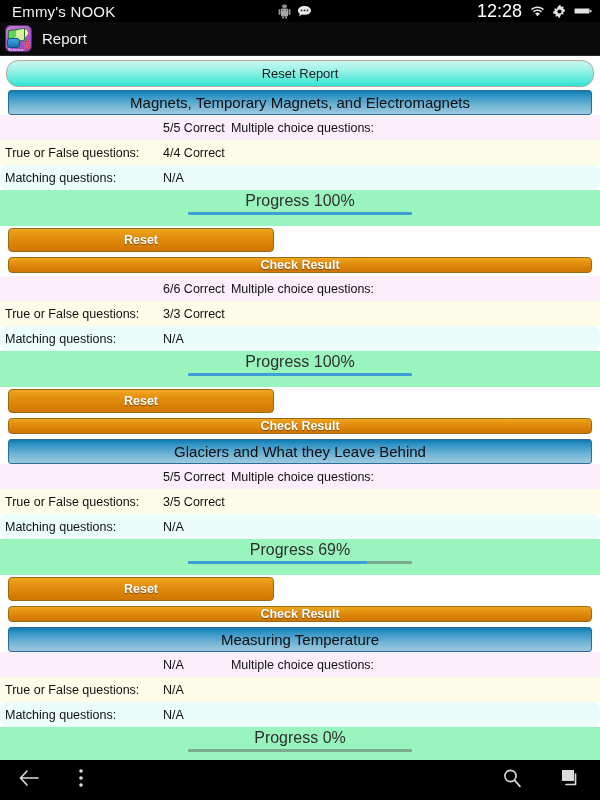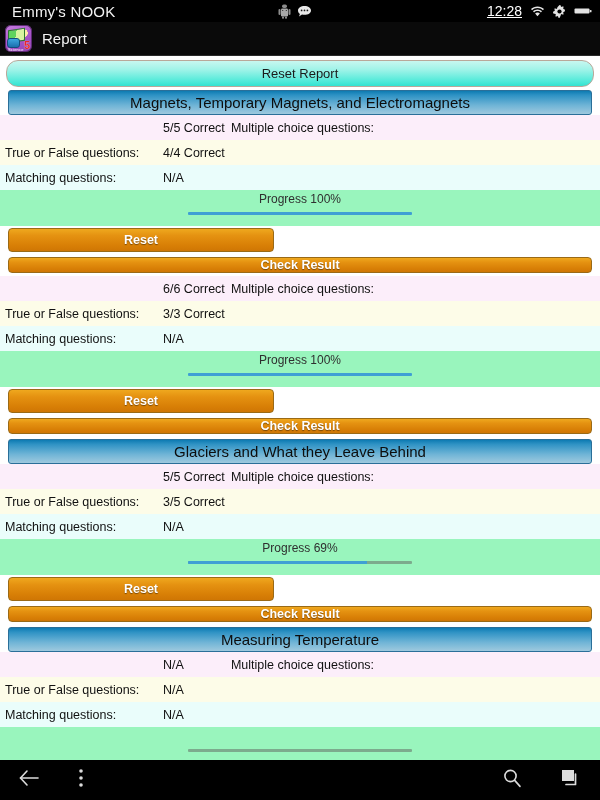--- a/index.html
+++ b/index.html
@@ -21,21 +21,21 @@
     font-size: 15px; margin-left: 12px; letter-spacing: 0.2px; color: #f2f2f2;
   }
   #statusbar .center-icons {
     position: absolute; left: 278px; top: 0; height: 22px;
     display: flex; align-items: center; gap: 6px;
   }
   #statusbar .right-group {
     position: absolute; right: 8px; top: 0; height: 22px;
     display: flex; align-items: center; gap: 8px;
   }
-  #statusbar .clock { font-size: 14px; color: #fff; text-decoration: underline; }
+  #statusbar .clock { font-size: 18px; color: #fff; }
   .ic { display: inline-block; line-height: 0; }
 
   
   #titlebar {
     position: absolute; top: 22px; left: 0; width: 600px; height: 34px;
     background: #0a0a0a; display: flex; align-items: center;
     border-bottom: 1px solid #2a2a2a;
   }
   #appicon {
     width: 27px; height: 27px; margin-left: 5px; border-radius: 6px;
@@ -91,28 +91,28 @@
   }
   .row {
     height: 25px; display: flex; align-items: center;
     font-size: 12.5px; color: #111;
   }
   .row .lbl { margin-left: 5px; }
   .row .val { position: absolute; left: 163px; }
   .row-wrap { position: relative; }
   .row-mc { background: #fceefa; justify-content: center; }
   .row-tf { background: #fdfce8; }
-  .row-mt { background: #eafdfb; }
+  .row-mt { background: #eafdfb; border-radius: 8px; }
 
   .progress-block {
     background: #99f5bd; height: 36px; position: relative;
   }
   .progress-label {
     position: absolute; top: 2px; left: 0; width: 100%;
-    text-align: center; font-size: 12px; color: #2f2f2f;
+    text-align: center; font-size: 16px; color: #2f2f2f;
   }
   .progress-track {
     position: absolute; left: 188px; top: 22px; width: 224px; height: 3px;
     background: #7cab8d; border-radius: 1px; overflow: hidden;
   }
   .progress-fill { height: 3px; background: #3f9fd4; }
 
   .btn-row { display: flex; gap: 5px; padding: 2px 8px 3px 8px; flex-direction: column; }
   .btn {
     height: 24px; border: 1px solid #9a6a16; border-radius: 4px;
@@ -302,20 +302,21 @@
       </div>
       <div class="row row-tf row-wrap">
         <span class="lbl">True or False questions:</span>
         <span class="val">N/A</span>
       </div>
       <div class="row row-mt row-wrap">
         <span class="lbl">Matching questions:</span>
         <span class="val">N/A</span>
       </div>
       <div class="progress-block">
+        <div class="progress-label">Progress 0%</div>
         <div class="progress-track">
           <div class="progress-fill" style="width: 0%;"></div>
         </div>
       </div>
       <div class="btn-row">
         <div class="btn btn-reset">
           <span>Reset</span>
         </div>
         <div class="btn btn-check">
           <span>Check Result</span>

